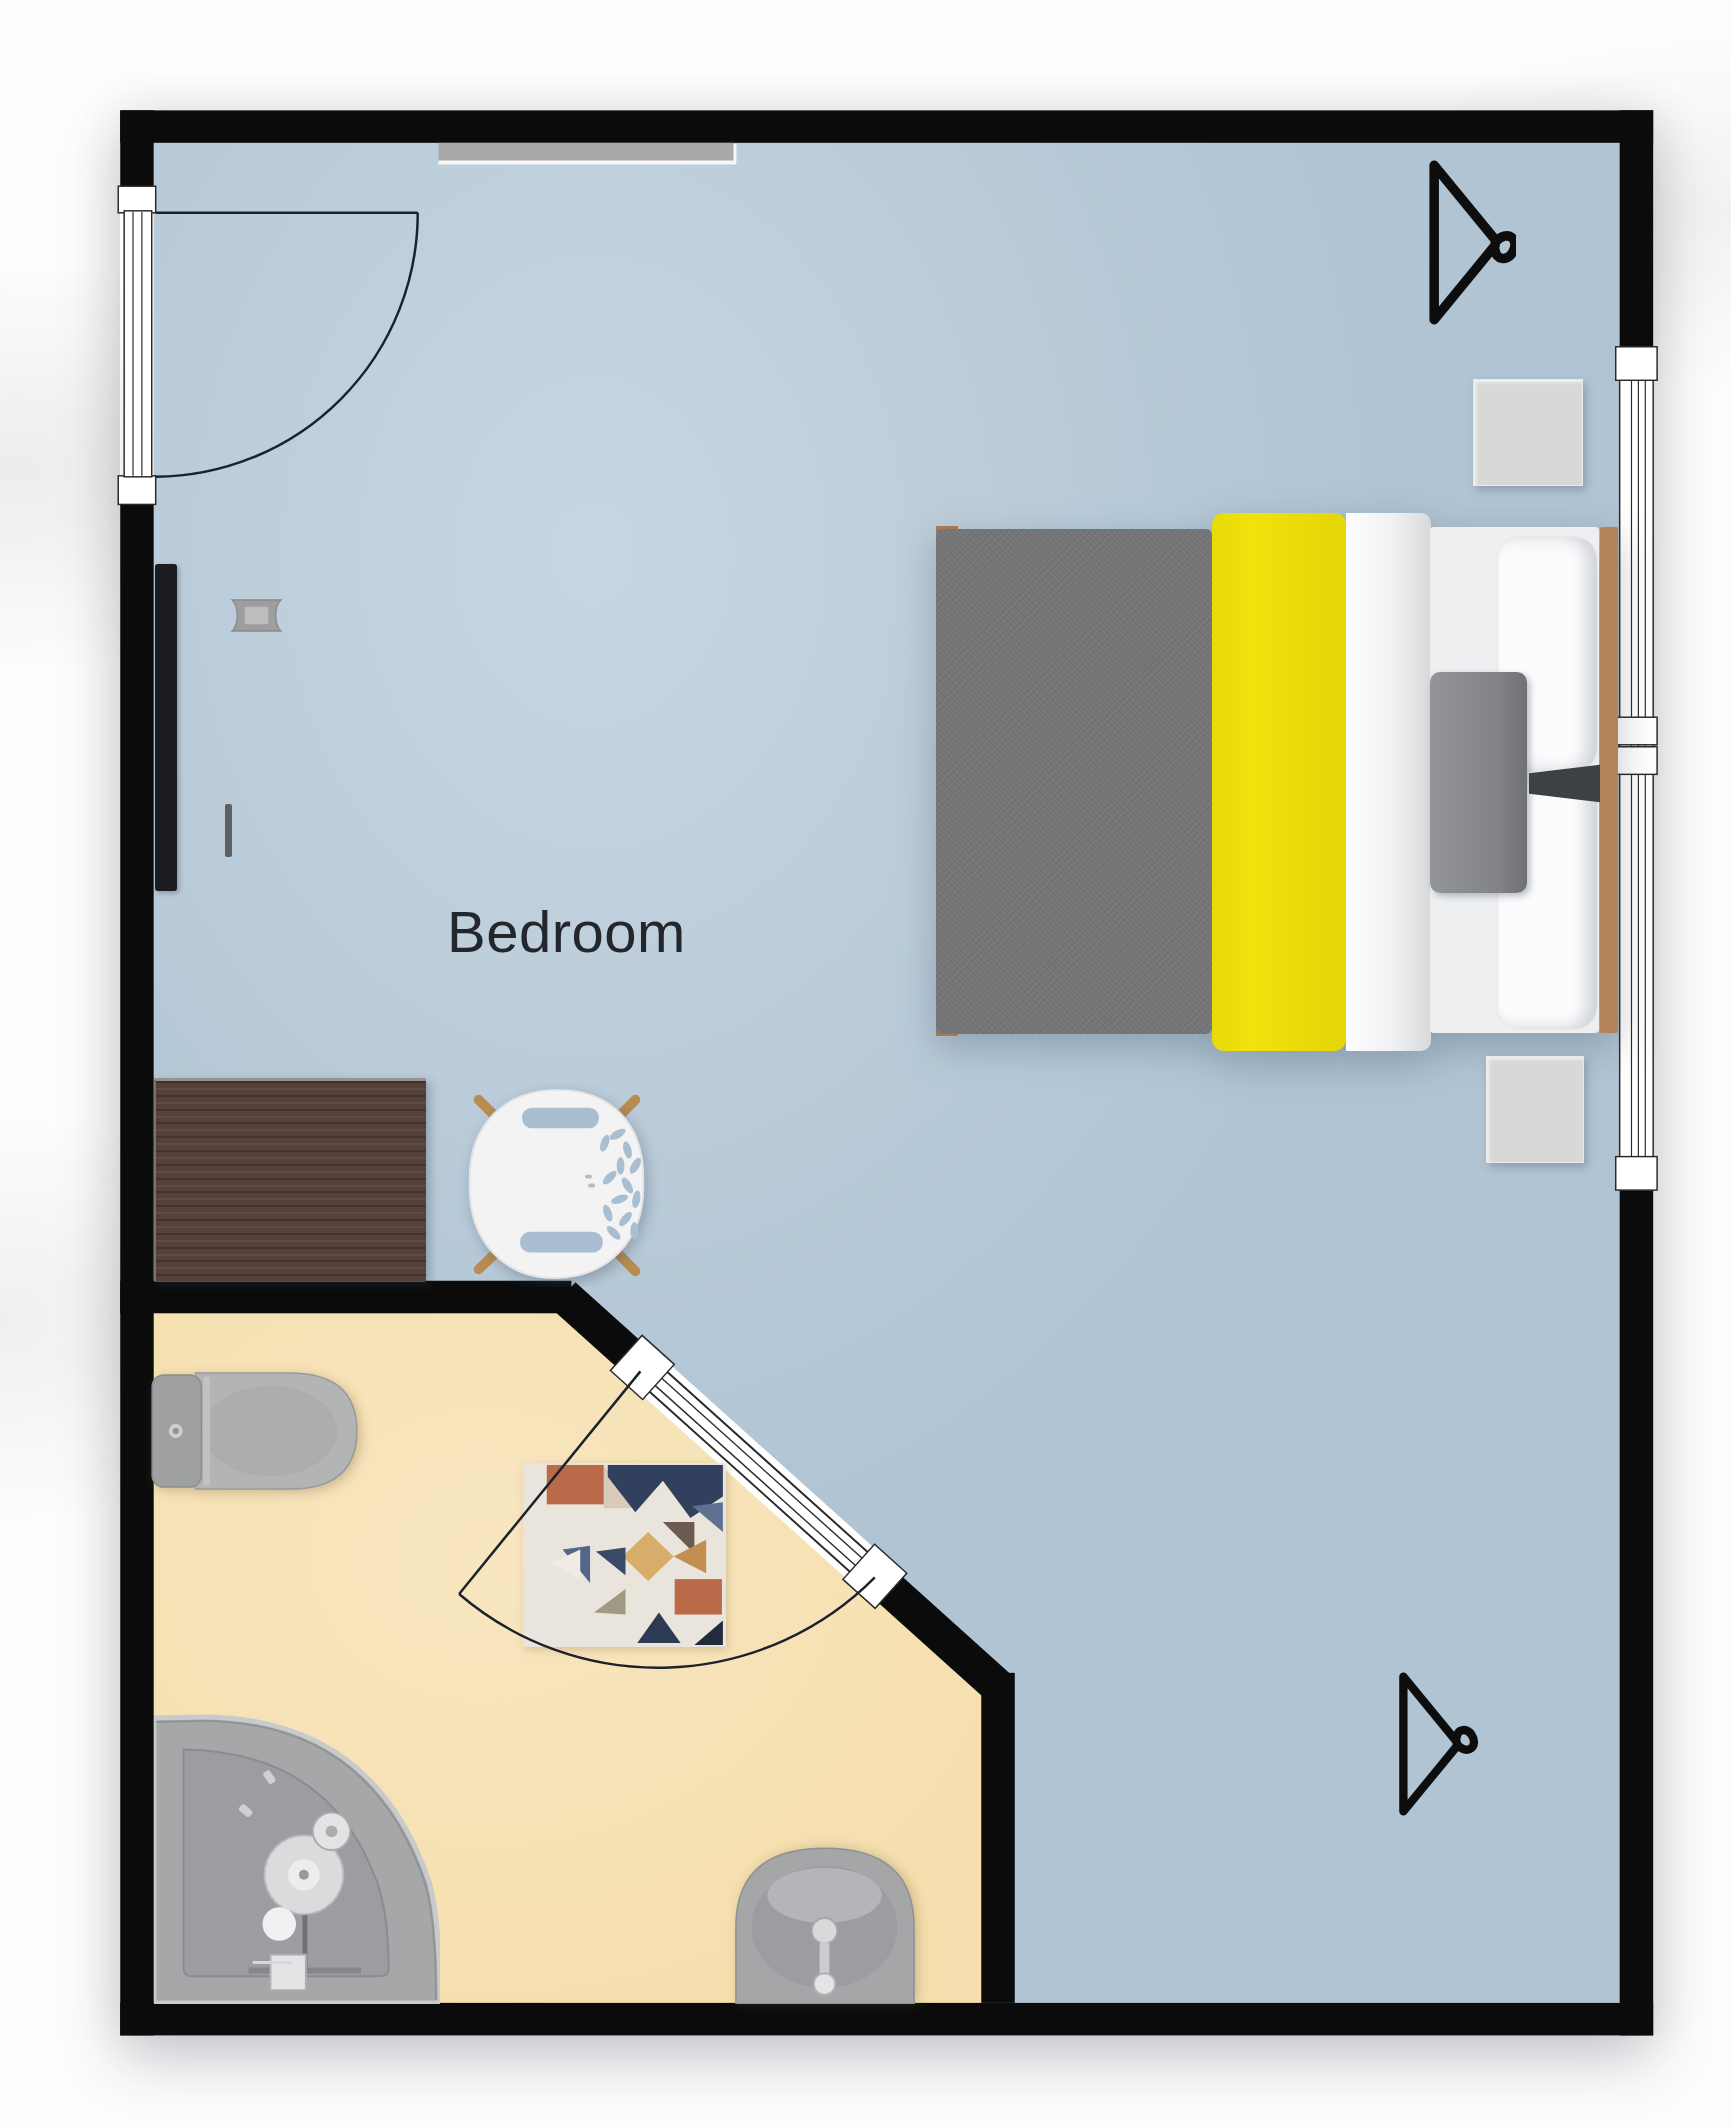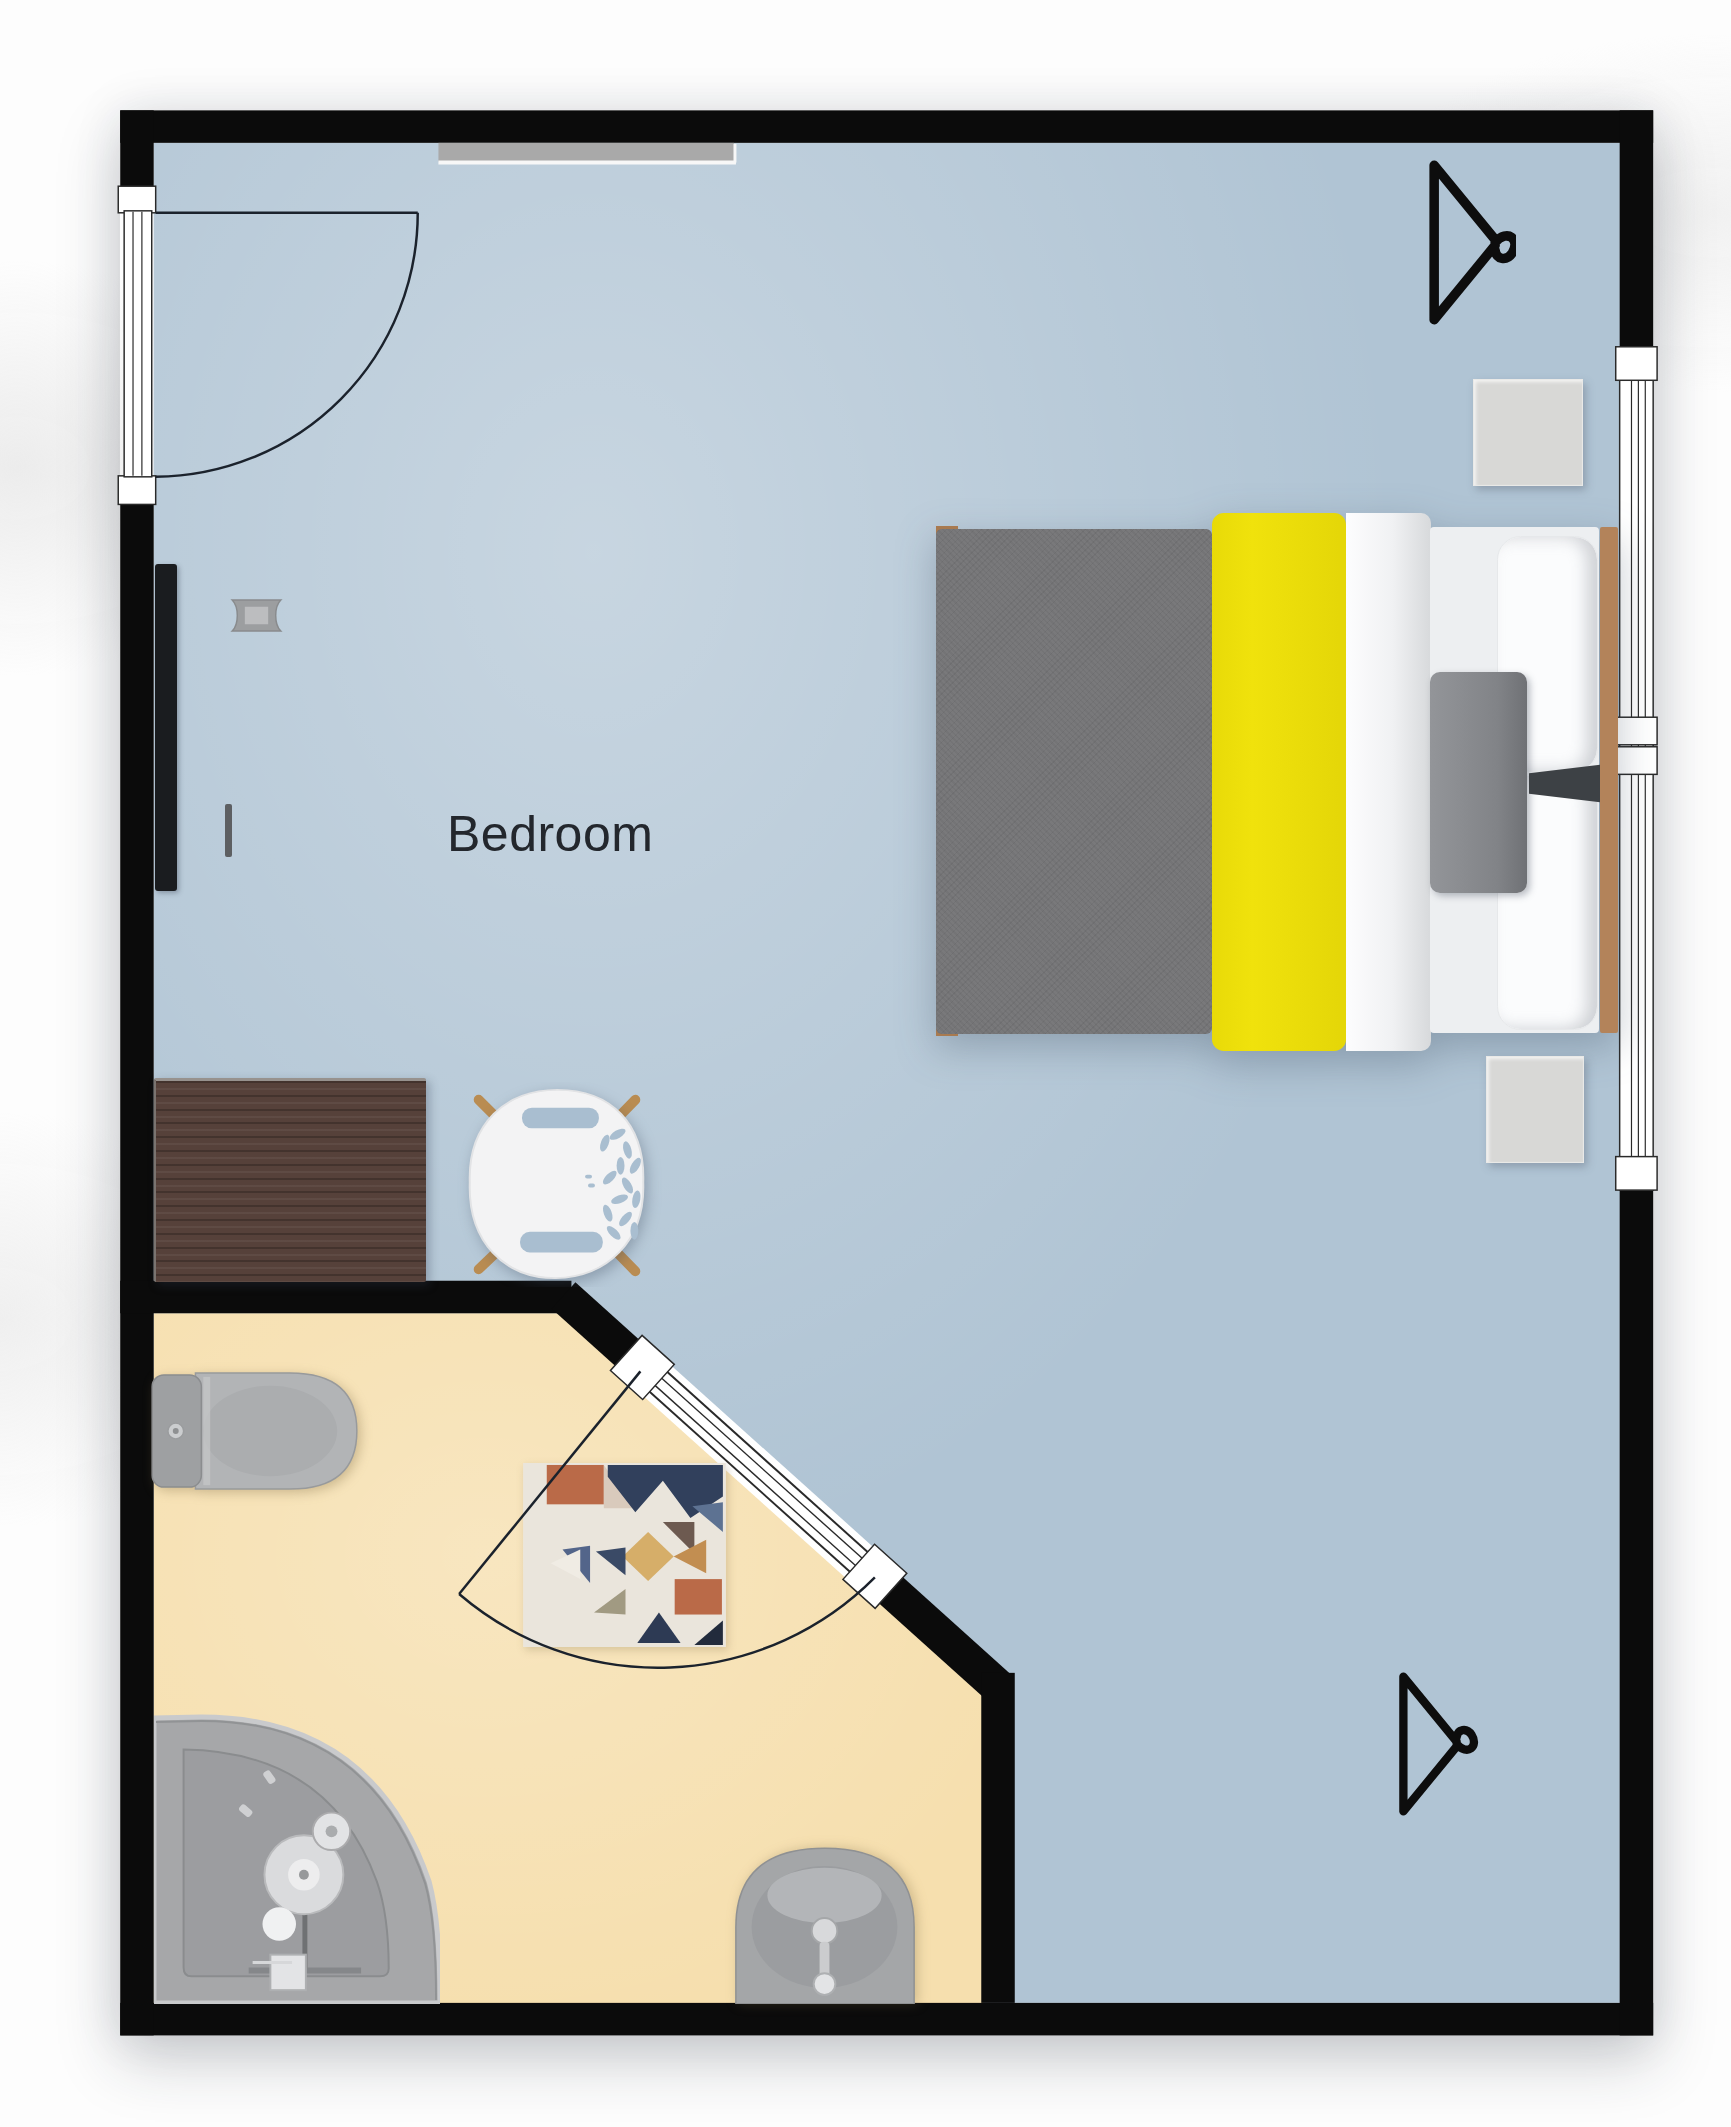--- a/index.html
+++ b/index.html
@@ -55,21 +55,21 @@
   #pillow-b{top:266px;height:252px;}
   #pillow-gray{left:496px;top:162px;width:97px;height:221px;border-radius:9.9px;
     background:linear-gradient(90deg,#939599,#818387 70%,#6f7175);box-shadow:3px 3px 7.9px rgba(60,70,85,.35);}
   #bed-tie{left:595px;top:254px;width:71px;height:39px;background:#3d4145;
     clip-path:polygon(0 24%, 100% 2%, 100% 98%, 0 76%);}
   #bed-headboard{left:666px;top:16.7px;width:17.7px;height:506px;background:var(--c-headboard_wood,#b3835a);border-radius:2px;}
   .nightstand{background:var(--c-nightstand_gray,#d8d8d6);border:1px solid #e9e9e7;
     box-shadow:3px 3.9px 7.9px rgba(80,90,105,.35), inset 2px 2px 3.9px rgba(255,255,255,.7);}
   #nightstand-top{left:1473px;top:379px;width:108px;height:105px;}
   #nightstand-bottom{left:1486px;top:1056px;width:96px;height:105px;}
-  #room-label{left:447px;top:805px;font-size:50px;color:var(--c-label_text,#23272d);letter-spacing:0.5px;z-index:12;}
+  #room-label{left:447px;top:898px;font-size:58px;color:var(--c-label_text,#23272d);letter-spacing:0.5px;z-index:12;}
   #rug{left:523px;top:1463px;width:203px;height:184px;z-index:6;box-shadow:2px 3px 7.9px rgba(120,100,60,.25);}
   #chair{left:451px;top:1082px;width:212px;height:205px;}
   #toilet{left:150px;top:1369px;width:209px;height:125px;filter:drop-shadow(3px 3.9px 5.9px rgba(120,100,60,.35));}
   #shower{left:154px;top:1712px;width:286px;height:292px;}
   #sink{left:728px;top:1842px;width:194px;height:162px;filter:drop-shadow(3px 0px 5.9px rgba(120,100,60,.3));}
   #sconce{left:230px;top:598px;width:53px;height:35px;}
   #hanger-top{left:1419px;top:152px;width:97px;height:181px;}
   #hanger-bottom{left:1385px;top:1665px;width:95px;height:158px;}
 </style>
 </head>

